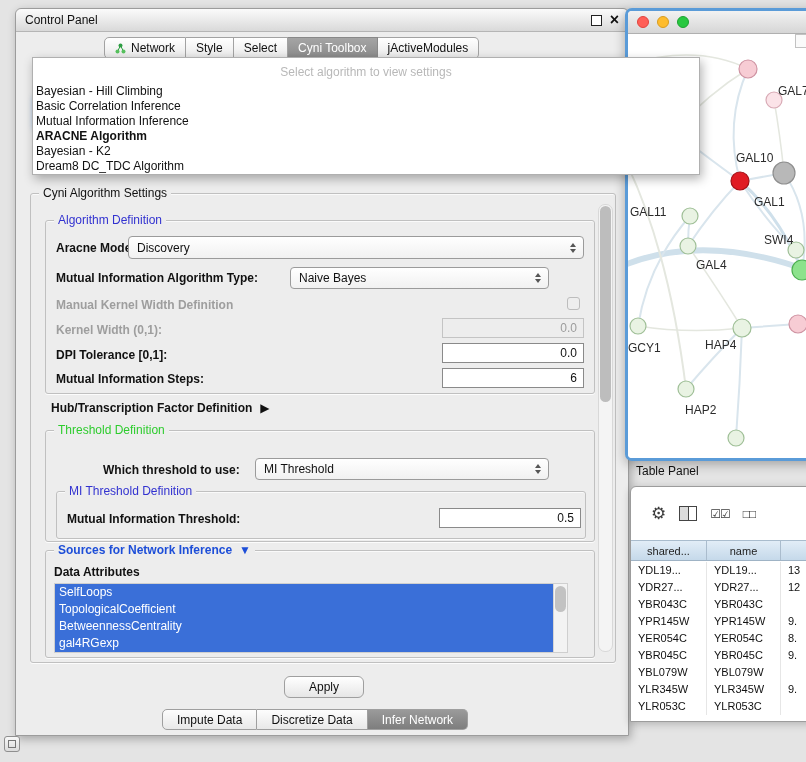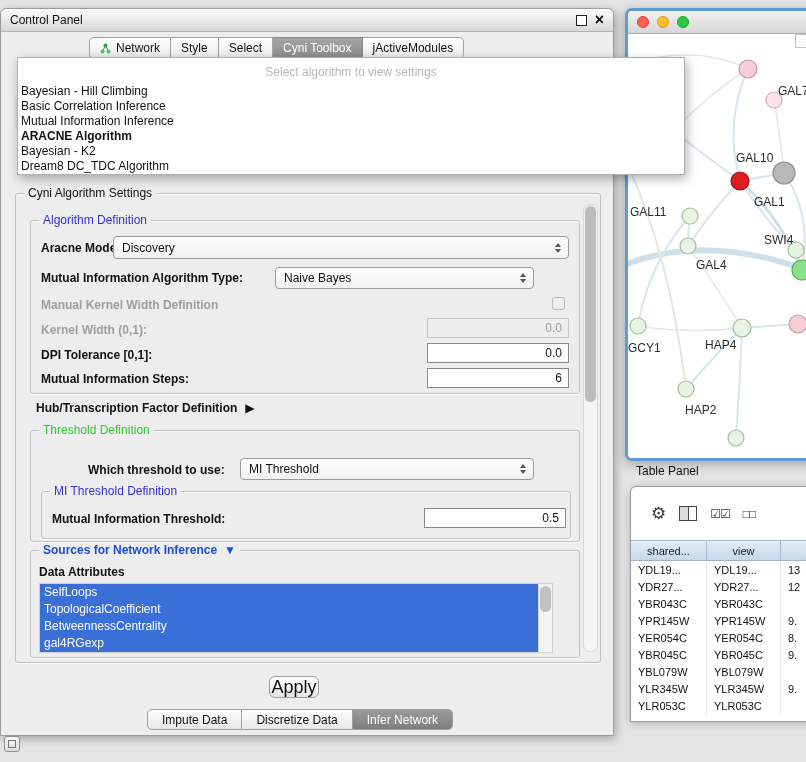--- a/index.html
+++ b/index.html
@@ -1,20 +1,20 @@
 <!DOCTYPE html>
 <html><head>
 <meta charset="utf-8">
 <style>
   html,body{margin:0;padding:0;}
   body{width:806px;height:762px;position:relative;overflow:hidden;background:#e4e4e4;
        font-family:"Liberation Sans",sans-serif;color:#111;}
   .b{font-weight:bold;}
   
-  .cp{position:absolute;left:0;top:8px;width:612px;height:726px;background:#ededed;
+  .cp{position:absolute;left:15px;top:8px;width:612px;height:726px;background:#ededed;
       border:1px solid #9c9c9c;border-radius:6px 6px 0 0;box-shadow:2px 3px 10px rgba(0,0,0,.28);}
   .cp-titlebar{height:22px;border-bottom:1px solid #b5b5b5;background:linear-gradient(#fbfbfb,#d9d9d9);
       border-radius:6px 6px 0 0;display:flex;align-items:center;padding:0 9px;font-size:12px;}
   .winbtns{margin-left:auto;display:flex;align-items:center;gap:8px;}
   .float-btn{width:9px;height:9px;border:1.5px solid #222;display:inline-block;background:#fff;}
   .close-btn{font-size:16px;font-weight:bold;line-height:10px;color:#111;}
   
   .tabs{position:absolute;left:88px;top:28px;display:flex;height:22px;font-size:12px;z-index:1;}
   .tab{display:flex;align-items:center;gap:5px;padding:0 10px;background:linear-gradient(#ffffff,#e9e9e9);
        border:1px solid #a2a2a2;border-left:none;}
@@ -57,22 +57,22 @@
   .src{left:14px;top:356px;width:548px;height:106px;}
   .srctitle{display:flex;align-items:center;gap:7px;font-weight:bold;color:#1d4ed8;}
   .list{position:absolute;left:8px;top:32px;width:514px;height:70px;background:#fff;border:1px solid #cfcfcf;
        overflow:hidden;box-sizing:border-box;}
   .li{height:17px;line-height:17px;background:#3a6fd8;color:#fff;font-size:12px;padding-left:4px;margin-right:13px;}
   .lscroll{position:absolute;right:0;top:0;bottom:0;width:13px;background:#f3f3f3;border-left:1px solid #d5d5d5;}
   .lthumb{position:absolute;left:1px;right:1px;top:2px;height:26px;background:#c2c2c2;border-radius:6px;}
   .vscroll{position:absolute;right:2px;top:10px;bottom:10px;width:13px;background:#f4f4f4;
        border:1px solid #d8d8d8;border-radius:7px;}
   .vthumb{position:absolute;left:1px;right:1px;top:1px;height:44%;background:#bdbdbd;border-radius:6px;}
-  .apply{position:absolute;left:268px;top:667px;width:50px;height:22px;background:linear-gradient(#ffffff,#e6e6e6);
-       border:1px solid #9f9f9f;border-radius:6px;font-size:18px;display:flex;align-items:center;justify-content:center;box-sizing:border-box;}
+  .apply{position:absolute;left:268px;top:667px;width:80px;height:22px;background:linear-gradient(#ffffff,#e6e6e6);
+       border:1px solid #9f9f9f;border-radius:6px;font-size:12px;display:flex;align-items:center;justify-content:center;box-sizing:border-box;}
   .btabs{position:absolute;left:146px;top:700px;display:flex;height:21px;font-size:12px;}
   .btab{display:flex;align-items:center;padding:0 14px;background:linear-gradient(#fdfdfd,#e8e8e8);
        border:1px solid #9f9f9f;border-left:none;}
   .btab.first{border-left:1px solid #9f9f9f;border-radius:5px 0 0 5px;}
   .btab.last{border-radius:0 5px 5px 0;}
   .btab.active{background:linear-gradient(#9a9a9a,#7e7e7e);color:#fff;}
   
   .netwin{position:absolute;left:625px;top:8px;width:200px;height:447px;border:3px solid #5a9bd8;
        border-radius:7px;overflow:hidden;box-shadow:0 3px 12px rgba(0,0,0,.3);background:#fff;}
   .net-titlebar{height:23px;background:linear-gradient(#f2f2f2,#d6d6d6);border-bottom:1px solid #b0b0b0;
@@ -310,21 +310,21 @@
       <svg width="18" height="15">
         <rect x="0.5" y="0.5" width="17" height="14" fill="#ffffff" stroke="#444"></rect>
         <rect x="1" y="1" width="8" height="13" fill="#dcdcdc"></rect>
         <line x1="9.5" y1="0" x2="9.5" y2="15" stroke="#444"></line>
       </svg>
       <span class="cks">☑☑</span>
       <span class="cks">□□</span>
     </div>
     <div class="t-header">
       <div class="th c1">shared...</div>
-      <div class="th c2">view</div>
+      <div class="th c2">name</div>
       <div class="th c3"></div>
     </div>
     <div class="t-rows">
         <div class="t-row">
           <div class="t-cell c1">YDL19...</div>
           <div class="t-cell c2">YDL19...</div>
           <div class="t-cell c3">13</div>
         </div>
         <div class="t-row">
           <div class="t-cell c1">YDR27...</div>

